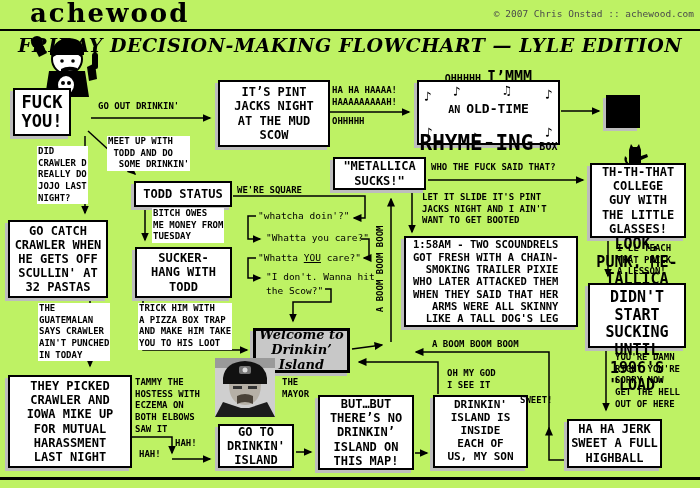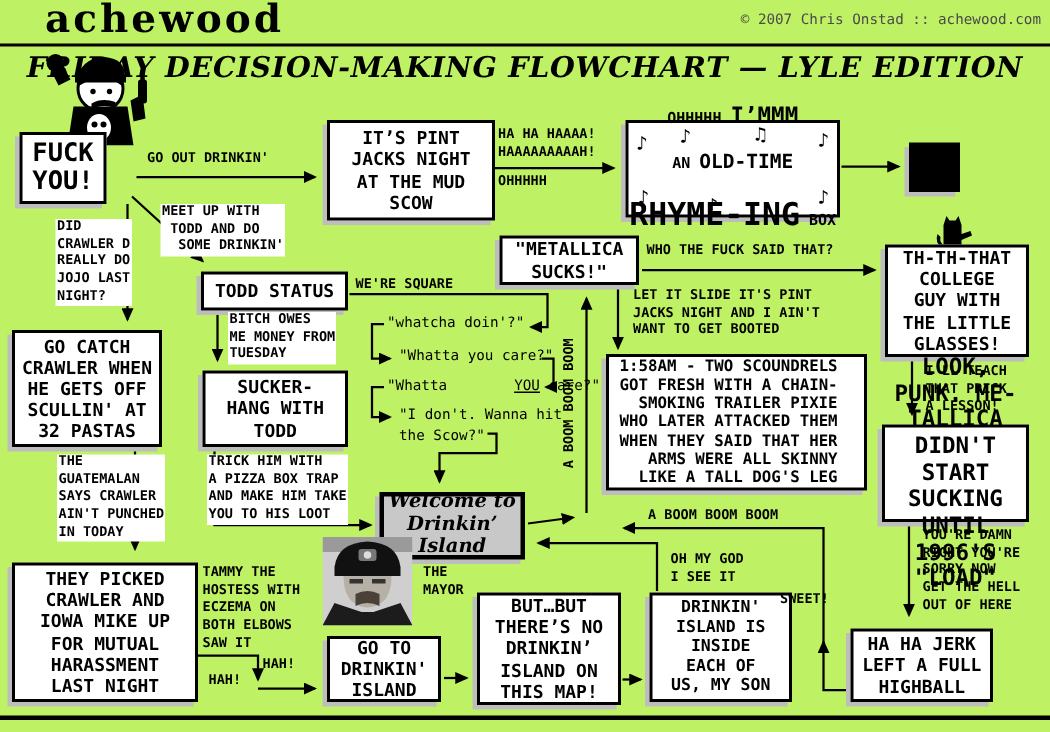--- a/index.html
+++ b/index.html
@@ -19,21 +19,21 @@
   .ta-l{text-align:right;justify-content:flex-start;padding-left:7px;}
   .welcome{background:#c8c8c8;border-width:3px;font:italic 13px "DejaVu Serif",serif;font-weight:bold;line-height:1.15;text-align:center;}
   .blackbox{position:absolute;background:#000;box-shadow:-3px 3px 0 #bdbdbd;}
   
   .lb{position:absolute;font:bold 9px "DejaVu Sans Mono",monospace;line-height:1.3;
       white-space:pre;background:#fff;padding:0 1px;}
   .nobg{background:transparent;}
   .vert{transform:rotate(-90deg);transform-origin:center center;background:transparent;}
   
   .dlg{position:absolute;font:9.5px "DejaVu Sans Mono",monospace;white-space:pre;line-height:1.5;}
-  .dlg u{text-decoration:underline;margin-left:39px;}
+  .dlg u{text-decoration:underline;}
   
   .rh-s{font-size:10px;} .rh-m{font-size:13px;} .rh-l{font-size:15px;} .rh-xl{font-size:21px;}
   .note{position:absolute;font-size:13px;line-height:1;}
   svg.lines{position:absolute;left:0;top:0;}
   .art{position:absolute;}
 </style>
 </head>
 <body>
 
 <div id="canvas">
@@ -172,21 +172,21 @@
 THERE’S NO
 DRINKIN’
 ISLAND ON
 THIS MAP!</div>
   <div class="bx" style="left:433px;top:395px;width:95px;height:73px;font-size:11px">DRINKIN'
 ISLAND IS
 INSIDE
 EACH OF
 US, MY SON</div>
   <div class="bx" style="left:567px;top:419px;width:95px;height:49px">HA HA JERK
-LEFT A FULL
+SWEET A FULL
 HIGHBALL</div>
 
   <svg class="art" style="left:215px;top:358px" width="60" height="59" viewBox="0 0 60 59">
     <rect width="60" height="59" fill="#cfcfcf"></rect>
     <rect x="0" y="0" width="60" height="10" fill="#9a9a9a"></rect>
     <path d="M8 20 Q10 4 30 3 Q50 4 52 20 L52 26 L8 26 Z" fill="#111"></path>
     <rect x="24" y="8" width="12" height="8" rx="2" fill="#777"></rect>
     <circle cx="30" cy="12" r="2.5" fill="#ddd"></circle>
     <path d="M14 26 Q14 46 30 47 Q46 46 46 26 Z" fill="#b6b0a6"></path>
     <rect x="18" y="28" width="9" height="3" fill="#333"></rect>

